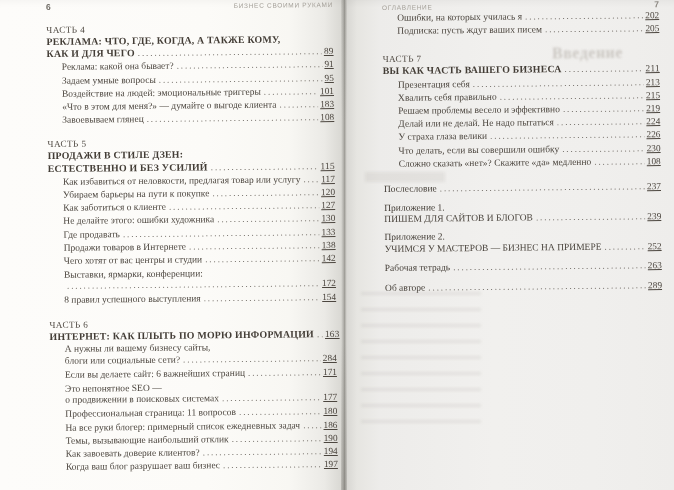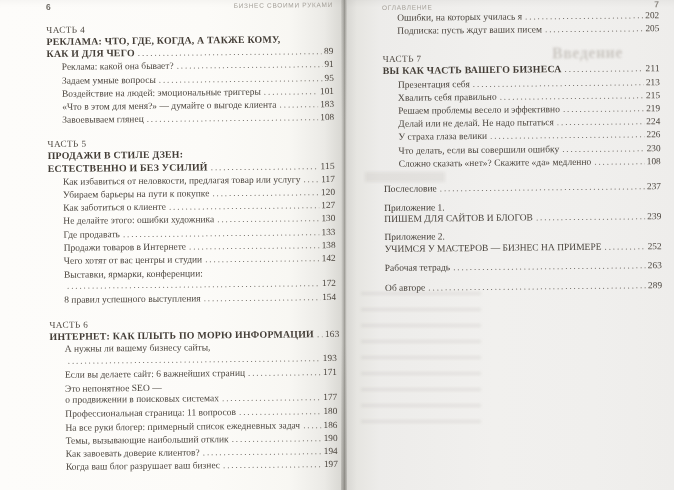--- a/index.html
+++ b/index.html
@@ -83,21 +83,21 @@
   .toc-row.heading.multi { margin: 0; }
 
   .items { margin-left: 15px; margin-top: 1px; }
   .orphans { margin-top: 0; }
 
   .dots { flex: 1 1 auto; overflow: hidden; white-space: nowrap; margin: 0 2px 0 3px; min-width: 6px; }
   .dots::before {
     content: "........................................................................................................................";
     letter-spacing: 1.9px; font-weight: normal; color: #5a544d; font-size: 9px;
   }
-  .pg { font-weight: normal; font-size: 9.3px; color: #4c463f; }
+  .pg { font-weight: normal; font-size: 9.3px; color: #4c463f; text-decoration: underline; }
 
   .backmatter { margin-top: 12px; }
   .bm + .bm { margin-top: 6.5px; }
   .bm .t { font-weight: normal; color: #433d36; }
   .bm.multi .tl.last .t { font-weight: normal; color: #4c463f; }
 
   .t { white-space: nowrap; }
 
   
   .ghost {
@@ -264,22 +264,23 @@
               <span class="dots"></span>
               <span class="pg">163</span>
             </div>
           </div>
           <div class="items">
             <div class="toc-row multi">
               <div class="tl">
                 <span class="t">А нужны ли вашему бизнесу сайты,</span>
               </div>
               <div class="tl last">
-                <span class="dots"></span>
-                <span class="pg">193</span>
+                <span class="t">блоги или социальные сети?</span>
+                <span class="dots"></span>
+                <span class="pg">284</span>
               </div>
             </div>
             <div class="toc-row">
               <div class="tl last">
                 <span class="t">Если вы делаете сайт: 6 важнейших страниц</span>
                 <span class="dots"></span>
                 <span class="pg">171</span>
               </div>
             </div>
             <div class="toc-row multi">

